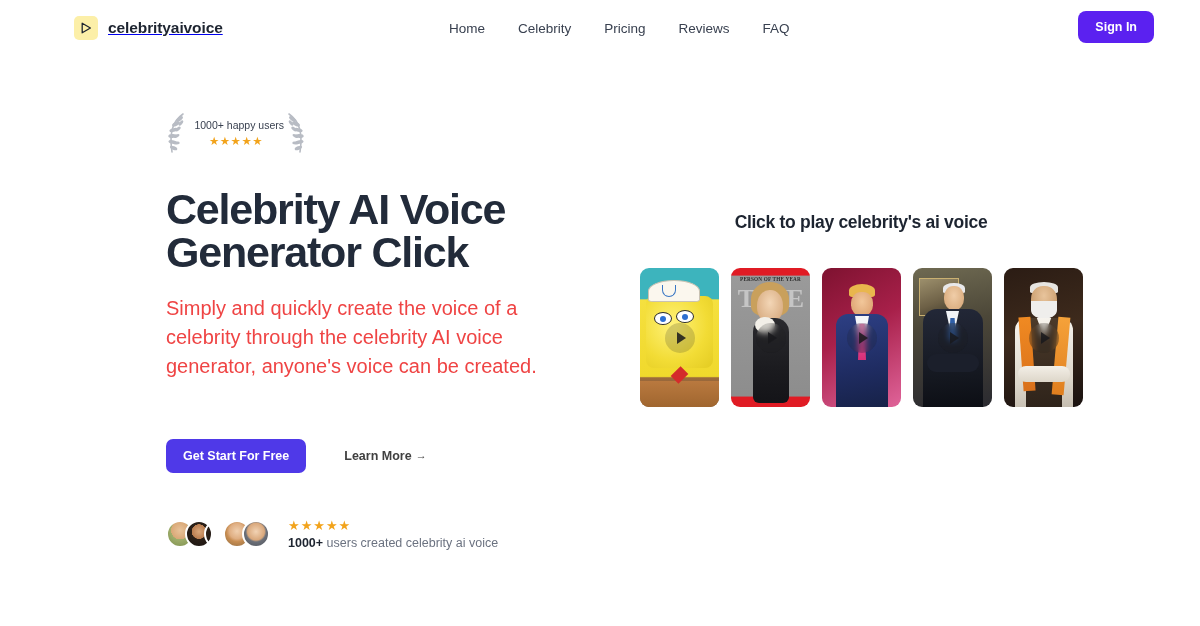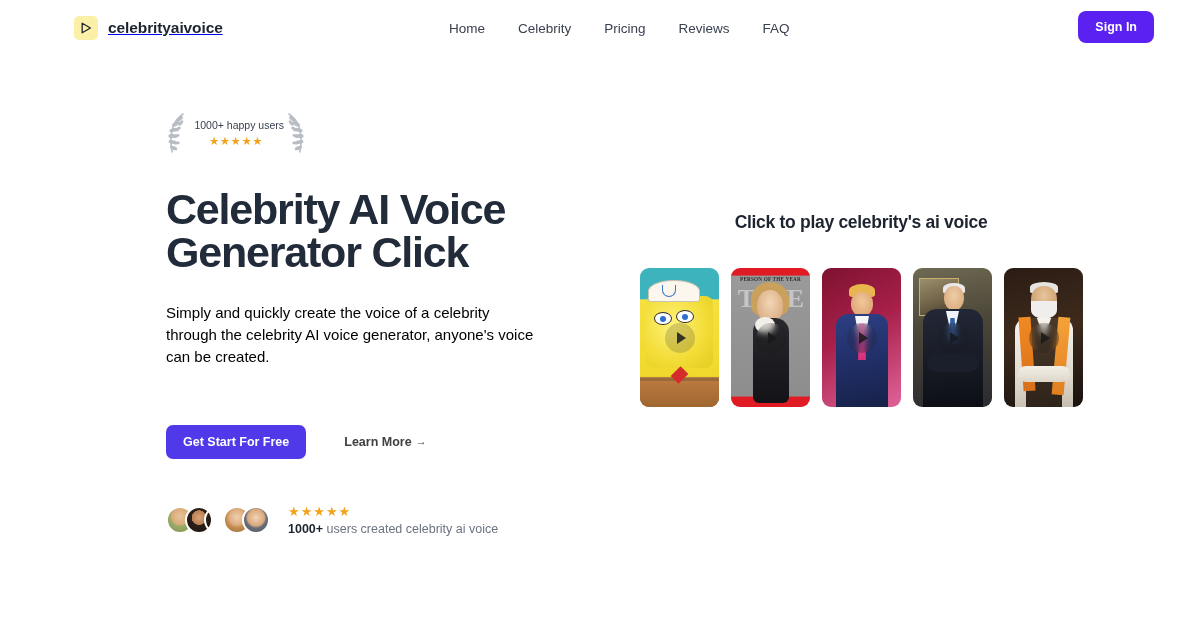--- a/index.html
+++ b/index.html
@@ -50,22 +50,22 @@
   .badge-stars { position:absolute; left:22px; top:24px; width:96px; text-align:center;
     font-size:11.5px; color:#F2A31B; letter-spacing:0.5px; }
 
   .headline {
     margin-top:30px;
     font-size:43px; line-height:1.0; font-weight:800;
     color:#222b3a; letter-spacing:-1.2px; max-width:400px;
   }
 
   .subtitle {
-    margin-top:28px;
-    font-size:15px; line-height:1.45; color:#000000; max-width:372px;
+    margin-top:20px;
+    font-size:20px; line-height:1.45; color:#ef4444; max-width:372px;
   }
 
   .cta-row { margin-top:58px; display:flex; align-items:center; gap:38px; }
   .btn-primary {
     background:#4F39E8; color:#fff; border:none; border-radius:7px;
     padding:10px 17px; font-size:12.5px; font-weight:700;
     font-family:"Liberation Sans", sans-serif; cursor:pointer; white-space:nowrap;
   }
   .btn-link {
     font-size:12.5px; font-weight:700; color:#404040; text-decoration:none;

